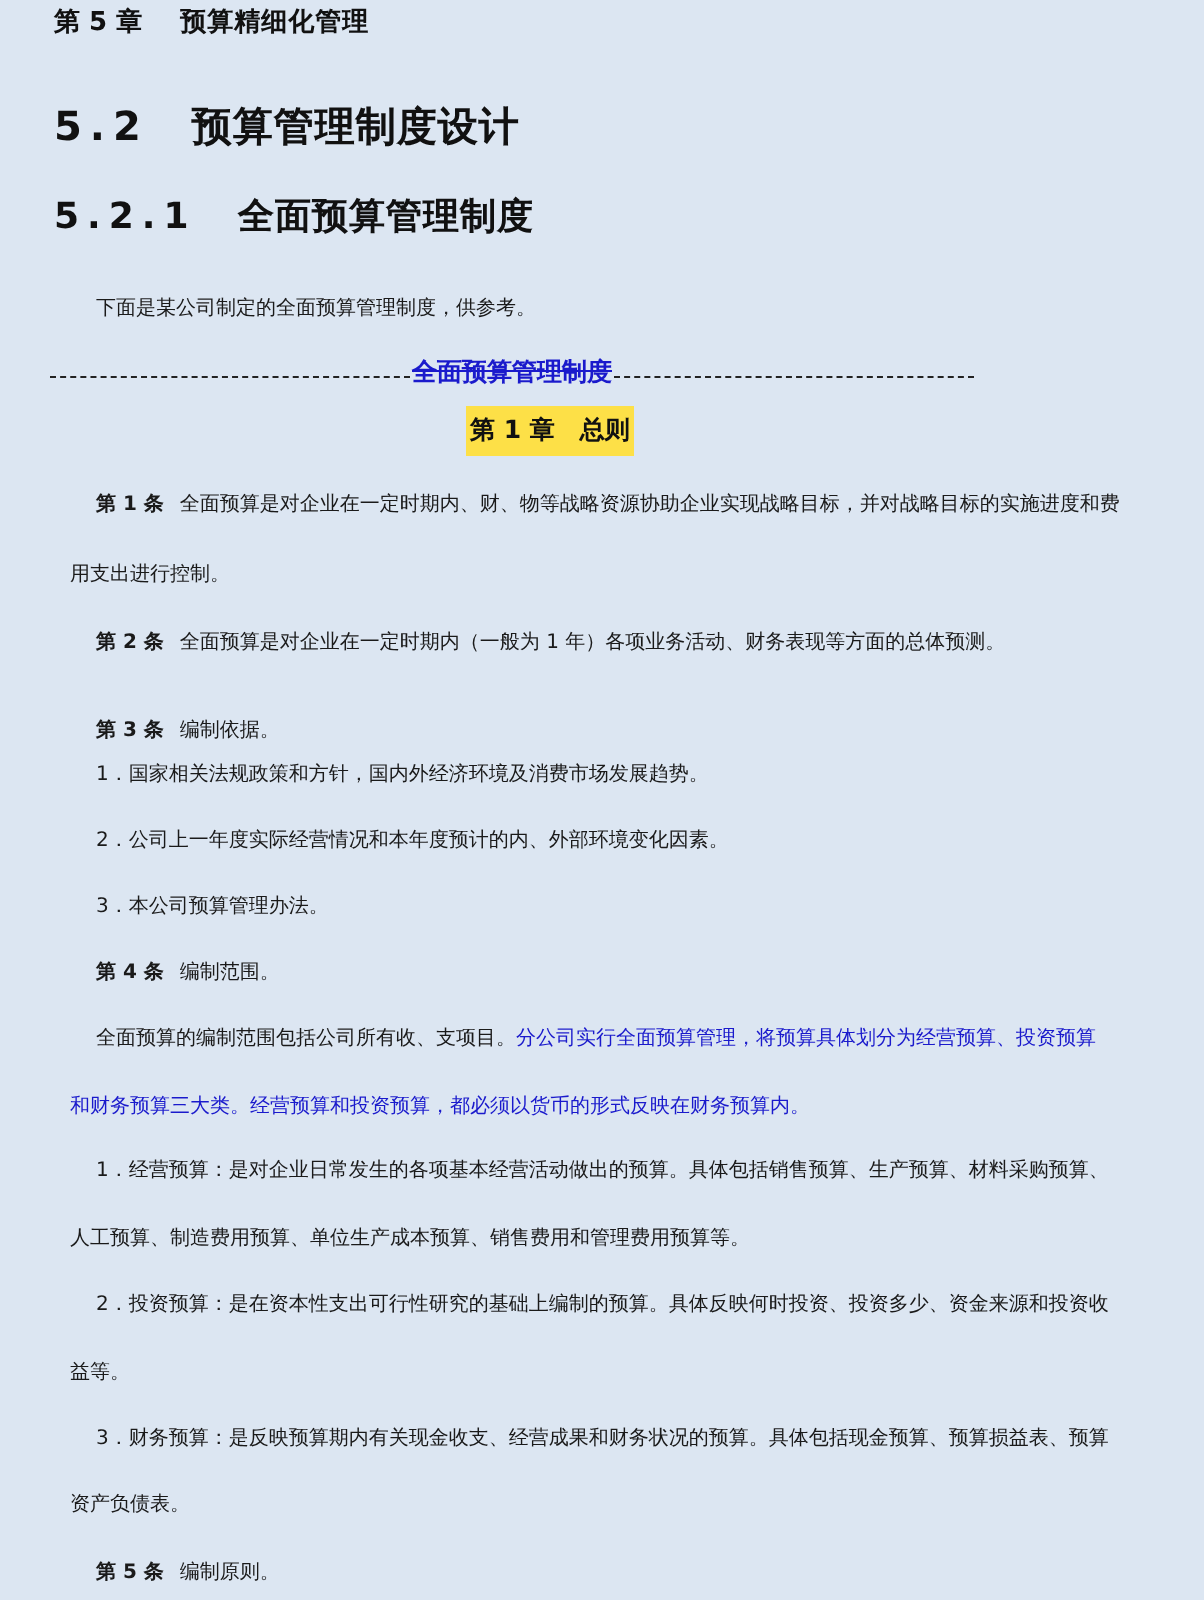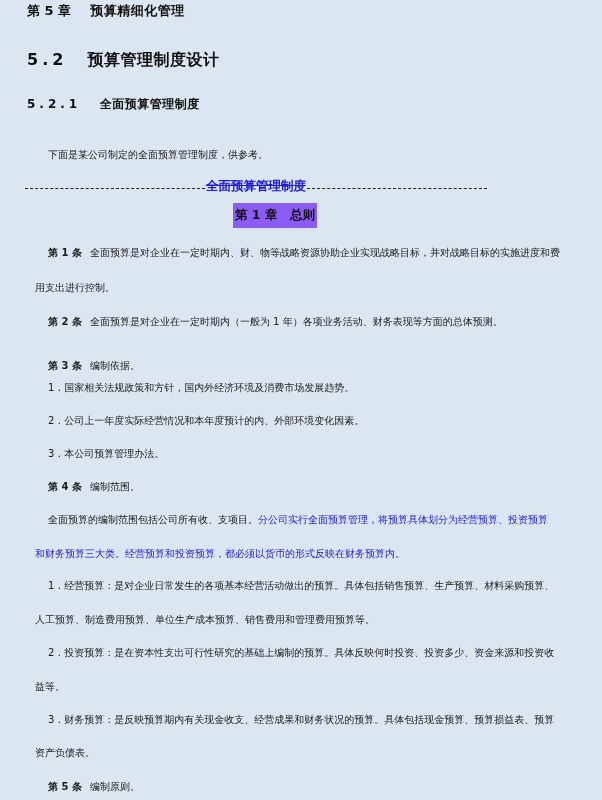--- a/index.html
+++ b/index.html
@@ -21,29 +21,29 @@
       top: 2px;
       font-size: 13px;
       font-weight: bold;
       color: #111;
       letter-spacing: 0.5px;
     }
     .h2 {
       position: absolute;
       left: 27px;
       top: 50px;
-      font-size: 16px;
+      font-size: 20px;
       font-weight: bold;
       letter-spacing: 0.5px;
     }
     .h3 {
       position: absolute;
       left: 27px;
       top: 96px;
-      font-size: 12px;
+      font-size: 18px;
       font-weight: bold;
       letter-spacing: 0.5px;
     }
     .num {
       display: inline-block;
       margin-right: 14px;
       letter-spacing: 4px;
     }
     .p {
       position: absolute;
@@ -81,21 +81,21 @@
     .chap {
       position: absolute;
       left: 233px;
       top: 203px;
       width: 0;
     }
     .chap span {
       position: absolute;
       left: 0;
       top: 0;
-      background: #8b5cf6;
+      background: #fde047;
       font-weight: bold;
       font-size: 12.5px;
       padding: 4px 2px;
       white-space: nowrap;
     }
     .lbl { margin-right: 8px; font-weight: bold; }
   </style>
 </head>
 <body>
 

